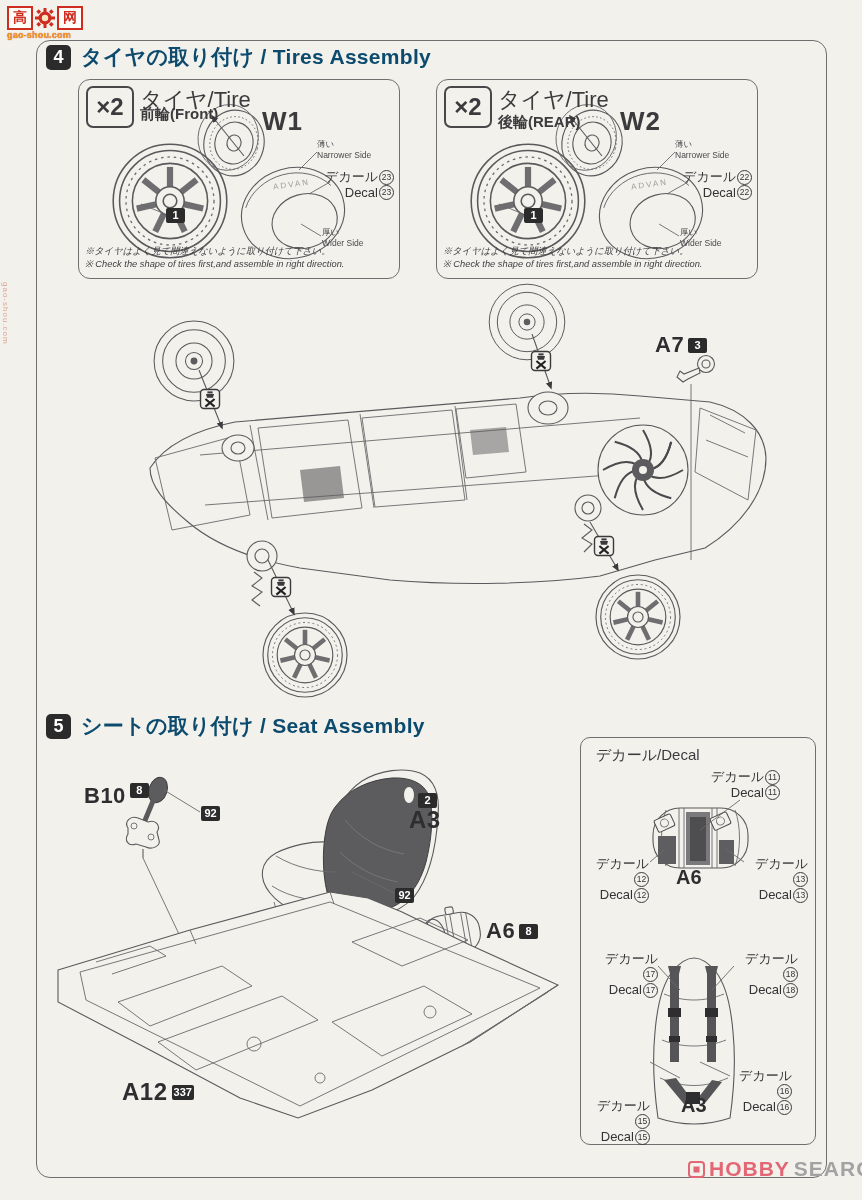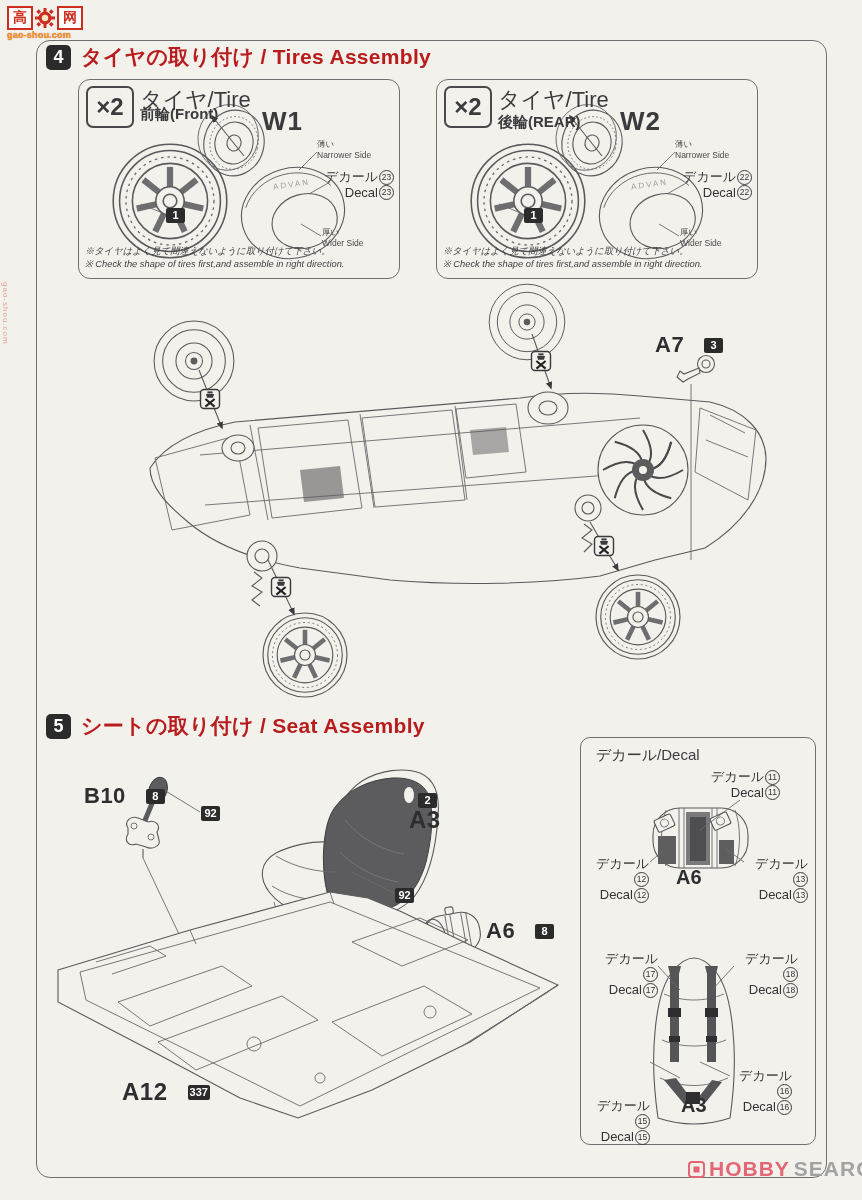--- a/index.html
+++ b/index.html
@@ -7,34 +7,34 @@
         font-family:"Liberation Sans",sans-serif;color:#3b3b3d;}
   .abs{position:absolute;}
   #art{position:absolute;left:0;top:0;z-index:2;}
   .frame{border:1.6px solid #6f6f6f;border-radius:14px;z-index:1;}
   .pbox{border:1.6px solid #6f6f6f;border-radius:12px;z-index:1;}
   .z3{z-index:3;}
   .badge{background:#2b2b2b;color:#fff;font-weight:bold;display:inline-flex;align-items:center;
          justify-content:center;border-radius:2px;line-height:1;}
   .stepnum{width:25px;height:25px;font-size:18px;border-radius:5px;}
   .pbadge{min-width:15px;height:15px;font-size:11px;padding:0 2px;}
-  .stitle{font-size:21px;font-weight:bold;letter-spacing:.3px;color:#b91c1c;}
+  .stitle{font-size:21px;font-weight:bold;letter-spacing:.3px;color:#0c4a6e;}
   .qty{border:2.4px solid #48484a;border-radius:7px;width:44px;height:38px;display:flex;
        align-items:center;justify-content:center;font-size:24px;font-weight:bold;}
   .tlabel1{font-size:22px;font-weight:normal;}
   .tlabel2{font-size:15px;font-weight:bold;}
   .wcode{font-size:26px;font-weight:bold;letter-spacing:1px;}
   .small{font-size:8.5px;line-height:1.25;color:#4a4a4c;}
   .note{font-size:9.3px;line-height:1.35;color:#3f3f41;font-style:italic;}
   .dlabel{font-size:13px;line-height:1.2;color:#333335;}
   .circ{display:inline-block;width:13px;height:13px;line-height:12px;border:1px solid #3c3c3e;
         border-radius:50%;font-size:8.5px;text-align:center;vertical-align:1.5px;margin-left:1px;}
   .pcode{font-weight:bold;font-size:22px;letter-spacing:.5px;color:#2e2e30;}
   .pcode-lg{font-size:24px;}
-  .row{display:flex;align-items:flex-start;gap:20px;}
+  .row{display:flex;align-items:flex-start;gap:4px;}
   .right{text-align:right;}
   
   .gs-box{display:inline-flex;width:22px;height:20px;border:2px solid #cf2c20;background:#fdfcf8;
           color:#cf2c20;font-weight:bold;font-size:14px;align-items:center;justify-content:center;}
   .gs-domain{font-size:9px;font-weight:bold;color:#f0a01e;text-shadow:0 0 1px #c23;letter-spacing:.2px;}
   .side-wm{writing-mode:vertical-rl;font-size:8px;color:#c54;opacity:.5;letter-spacing:1px;}
   .hs{display:flex;align-items:center;gap:4px;font-weight:bold;font-size:21px;letter-spacing:1px;}
   .hs .w1{color:#e36674;}
   .hs .w2{color:#a2a2a2;}
   svg .ln{stroke:#5a5a5c;stroke-width:1.1;fill:none;}
@@ -366,21 +366,21 @@
   <div class="abs z3 row" style="left:655px;top:332px;align-items:center;">
     <span class="pcode">A7</span>
     <span class="badge pbadge">3</span>
   </div>
 
   <div class="abs z3 row" style="left:46px;top:712px;align-items:center;gap:10px;">
     <span class="badge stepnum">5</span>
     <span class="stitle">シートの取り付け / Seat Assembly</span>
   </div>
 
-  <div class="abs z3 row" style="left:84px;top:783px;align-items:center;">
+  <div class="abs z3 row" style="left:84px;top:783px;">
     <span class="pcode">B10</span>
     <span class="badge pbadge">8</span>
   </div>
   <span class="abs z3 badge pbadge" style="left:201px;top:806px;">92</span>
 
   <span class="abs z3 badge pbadge" style="left:418px;top:793px;">2</span>
   <div class="abs z3 pcode pcode-lg" style="left:409px;top:806px;">A3</div>
   <span class="abs z3 badge pbadge" style="left:395px;top:888px;">92</span>
 
   <div class="abs z3 row" style="left:486px;top:918px;align-items:center;">

